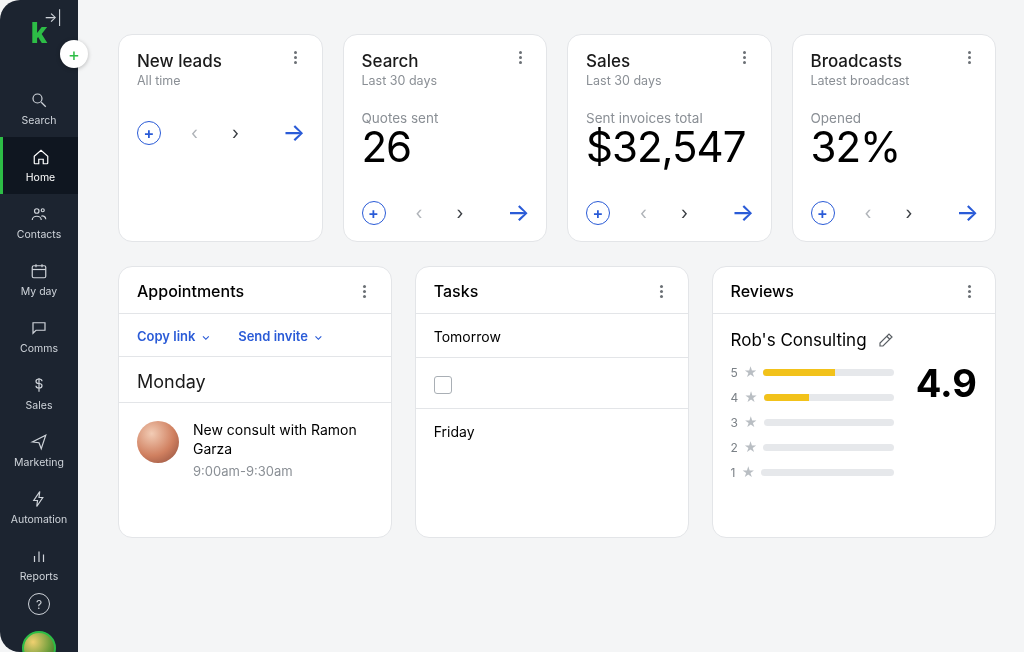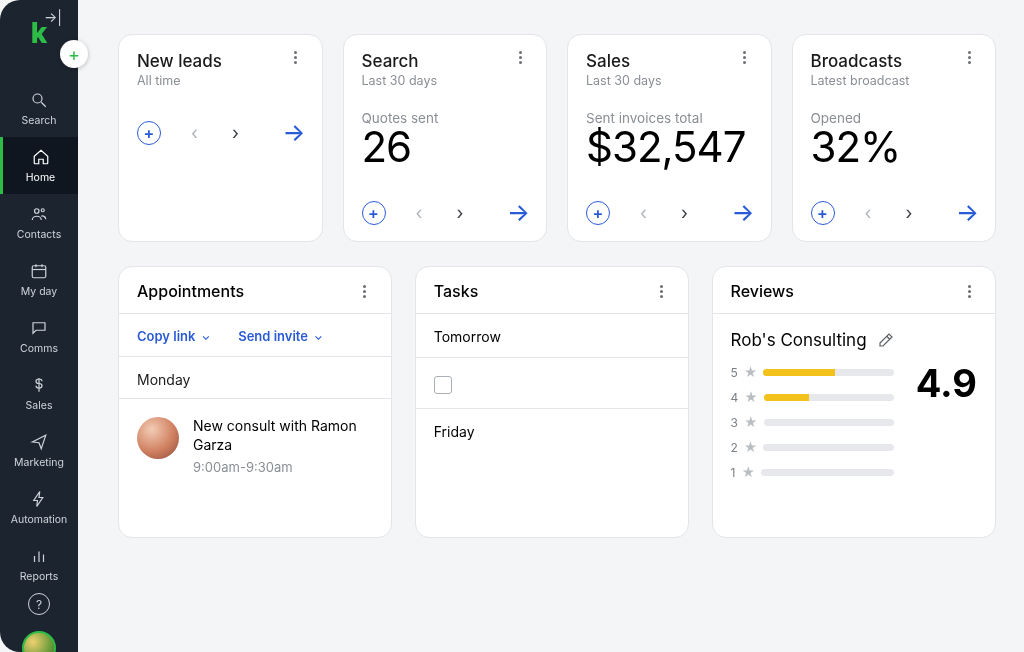--- a/index.html
+++ b/index.html
@@ -53,21 +53,21 @@
   .arrow-go{color:var(--blue);font-size:24px;font-weight:500;cursor:pointer}
   
   .grid-bottom{display:grid;grid-template-columns:1.02fr 1.02fr 1.06fr;gap:23px;margin-top:24px}
   .card-b{background:var(--panel);border:1px solid var(--border);border-radius:14px;display:flex;flex-direction:column;height:272px;overflow:hidden}
   .cb-head{display:flex;justify-content:space-between;align-items:center;padding:14px 16px 12px 18px;border-bottom:1px solid var(--border)}
   .cb-title{font-size:16px;font-weight:500}
   
   .appt-actions{display:flex;gap:28px;padding:14px 18px 12px;border-bottom:1px solid var(--border)}
   .link-btn{color:var(--blue);font-size:13px;font-weight:600;display:flex;align-items:center;gap:6px;cursor:pointer}
   .link-btn .chv{font-size:11px}
-  .day-label{padding:14px 18px 10px;font-size:14px;color:var(--text);border-bottom:1px solid var(--border)}
+  .day-label{padding:14px 18px 10px;font-size:18px;color:var(--text);border-bottom:1px solid var(--border)}
   .appt-item{display:flex;gap:14px;padding:18px 18px 0}
   .person{width:42px;height:42px;border-radius:50%;background:radial-gradient(circle at 35% 30%,#f2ccb5,#d08060 55%,#8a4a3a);flex:none}
   .appt-title{font-size:14px;line-height:1.35}
   .appt-time{font-size:13px;color:var(--muted);margin-top:4px}
   
   .task-day{padding:14px 18px 12px;font-size:14px;border-bottom:1px solid var(--border)}
   .task-item{padding:16px 18px 14px;display:flex;gap:14px;border-bottom:1px solid var(--border)}
   .chk{width:18px;height:18px;border:1.6px solid #a9afb5;border-radius:3px;margin-top:2px;flex:none;cursor:pointer}
   .task-title{font-size:14px}
   .task-sub{font-size:12px;color:var(--muted);margin-top:4px}

